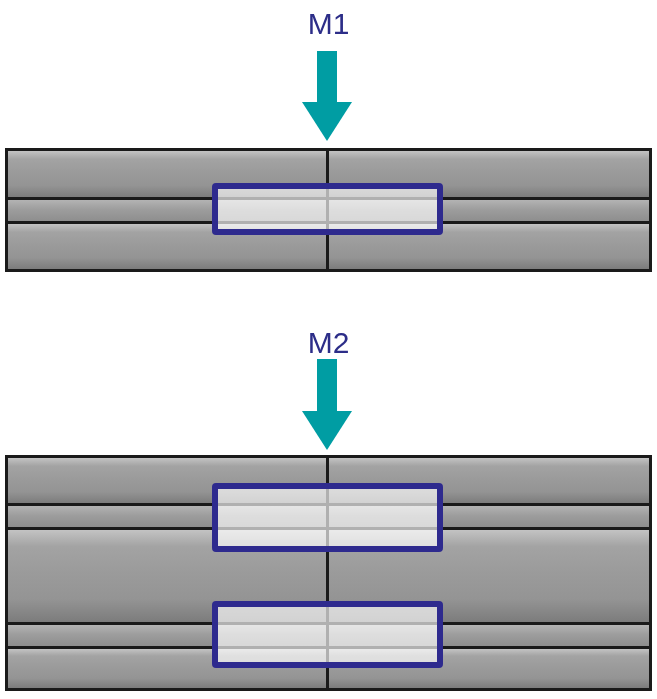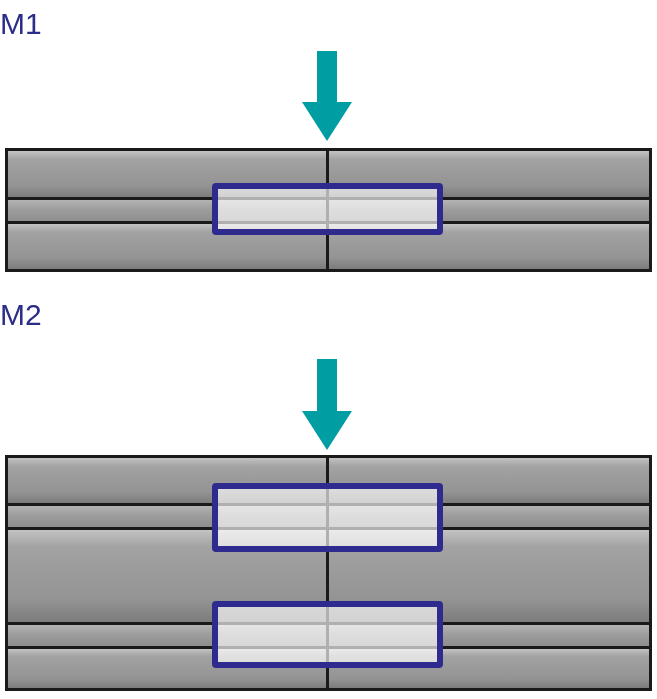--- a/index.html
+++ b/index.html
@@ -6,20 +6,21 @@
   .canvas{
     position:relative;
     width:657px;height:699px;
     background:#ffffff;
     overflow:hidden;
     font-family:"Liberation Sans", sans-serif;
   }
   
   .m-label{
     position:absolute;left:0;width:657px;
+    text-align:center;
     font-size:30px;line-height:1.1;
     font-weight:normal;
     color:var(--label,#2c2d88);
     letter-spacing:0px;
   }
   
   .arrow-shaft{
     position:absolute;width:20px;
     background:var(--arrow,#009da3);
   }
@@ -74,21 +75,21 @@
     <div class="layer thick" style="top:0;height:46px"></div>
     <div class="hline" style="top:46px"></div>
     <div class="layer thin" style="top:49px;height:21px"></div>
     <div class="hline" style="top:70px"></div>
     <div class="layer thick" style="top:73px;height:45px"></div>
     <div class="vseam" style="height:118px"></div>
   </div>
 
   <div class="zone" style="top:183px;height:52px"></div>
 
-  <div class="m-label" style="top:298px">M2</div>
+  <div class="m-label" style="top:326px">M2</div>
 
   <div class="arrow-shaft" style="left:317px;top:359px;height:53px"></div>
   <div class="arrow-head" style="left:302px;top:411px"></div>
 
   <div class="plate-bar" style="top:455px;height:236px">
     <div class="layer thick" style="top:0;height:45px"></div>
     <div class="hline" style="top:45px"></div>
     <div class="layer thin" style="top:48px;height:21px"></div>
     <div class="hline" style="top:69px"></div>
     <div class="layer thick" style="top:72px;height:92px"></div>

